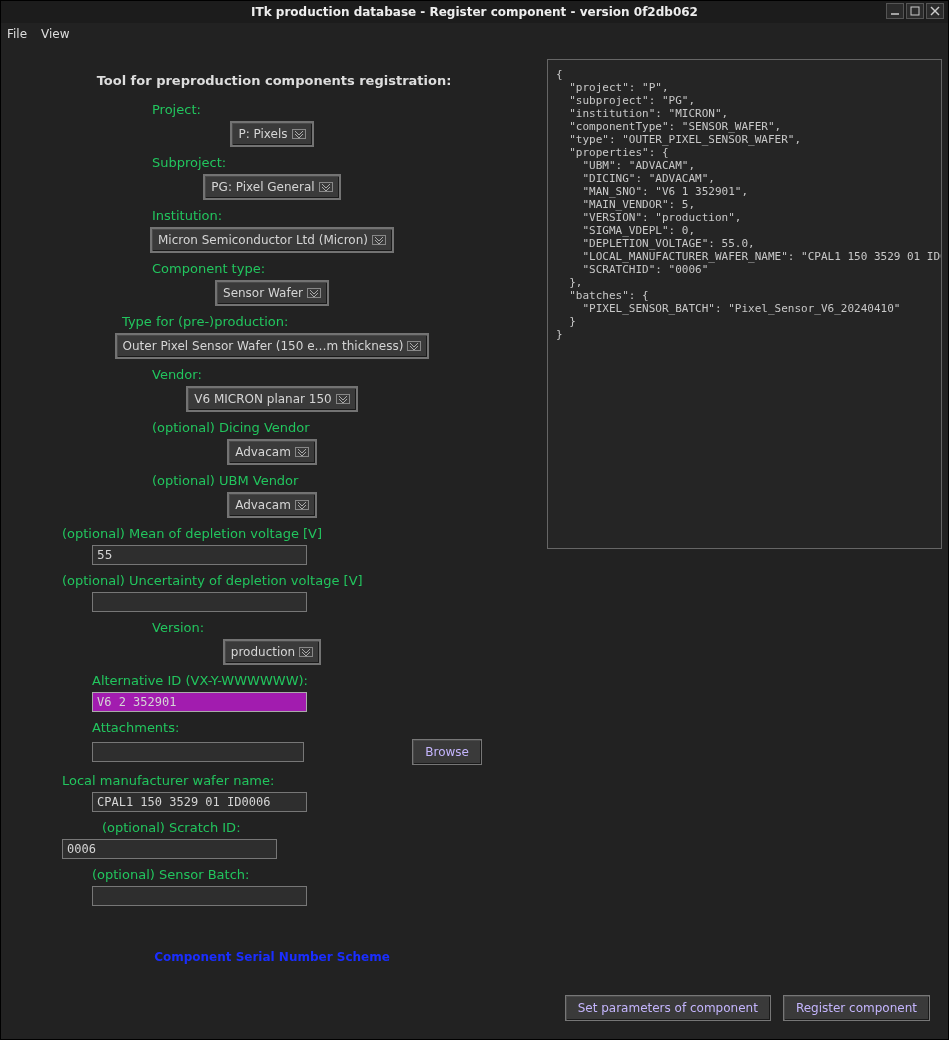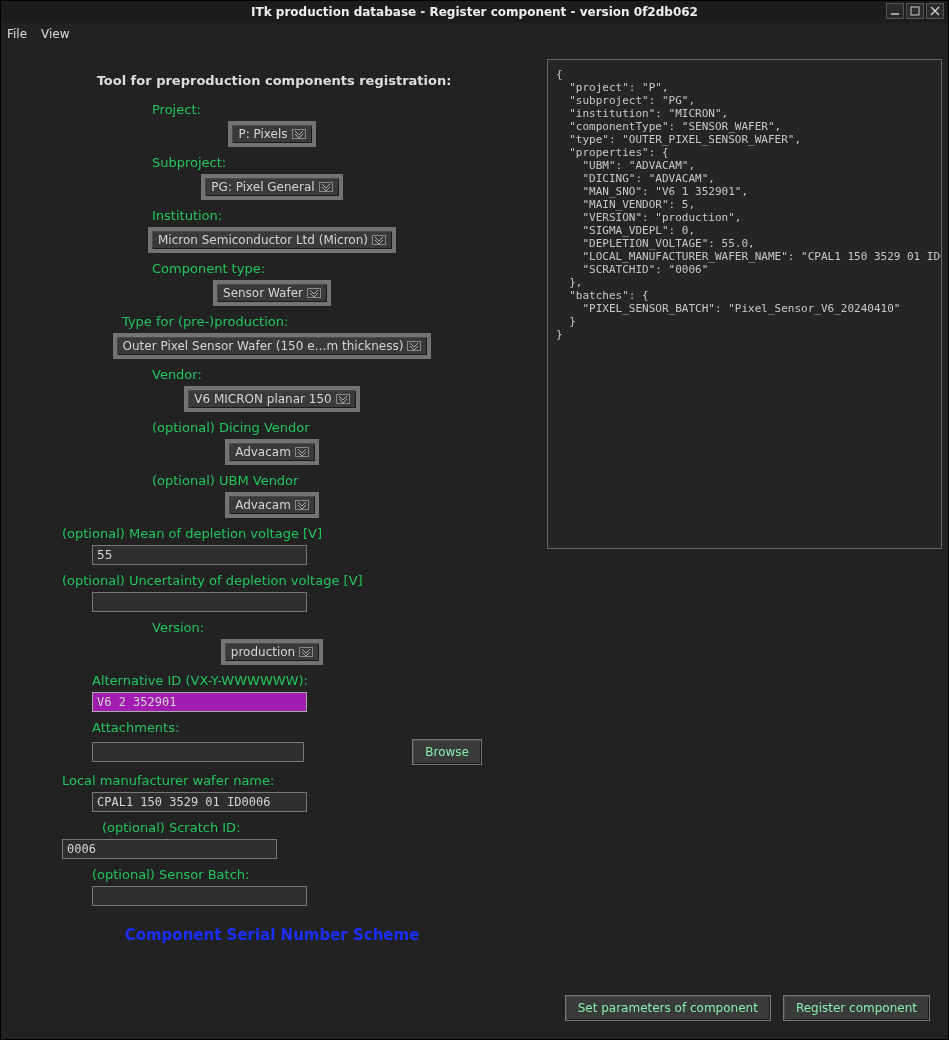--- a/index.html
+++ b/index.html
@@ -20,29 +20,29 @@
   .titlebar .ctrl{width:18px;height:16px;border:1px solid #555;background:#2b2b2b;display:flex;align-items:center;justify-content:center;font-size:10px;color:#ccc;cursor:default}
   .menubar{height:22px;padding:0 6px;display:flex;align-items:center;gap:14px;color:#ddd;font-size:12px}
   .menubar span{cursor:default}
   .content{flex:1;display:flex;gap:10px;padding:6px 6px 0 6px;overflow:hidden}
   .form-pane{width:530px;padding:10px 6px;display:flex;flex-direction:column;align-items:center;overflow:auto}
   .json-pane{flex:1;border:1px solid #666;padding:8px;font-family:"DejaVu Sans Mono","Liberation Mono",monospace;font-size:11px;line-height:13px;color:#c8c8c8;white-space:pre;overflow:auto;background:#252525;margin-top:8px;margin-bottom:440px}
   .heading{font-weight:bold;font-size:13px;margin:12px 0 10px 4px;color:#ddd}
   .row{width:420px;display:flex;flex-direction:column;align-items:stretch;margin:4px 0}
   .lbl{font-size:13px;color:#22c55e;margin-bottom:4px;text-align:left}
   .ctrl-row{display:flex;justify-content:center}
-  .dropdown{display:inline-flex;align-items:center;border:4px solid #737373;background:#3a3a3a;height:26px;padding:9px 6px;min-width:80px;cursor:default;box-shadow:inset 1px 1px 0 #4a4a4a, inset -1px -1px 0 #1a1a1a}
+  .dropdown{display:inline-flex;align-items:center;border:2px solid #737373;background:#3a3a3a;height:26px;padding:9px 6px;min-width:80px;cursor:default;box-shadow:inset 1px 1px 0 #4a4a4a, inset -1px -1px 0 #1a1a1a}
   .dropdown .dd-txt{font-size:12px;color:#d5d5d5}
   .dd-arrow{width:14px;height:10px;border:1px solid #888;background:#3a3a3a;display:flex;align-items:center;justify-content:center;margin-left:4px}
   .dd-arrow svg{width:10px;height:8px}
   .input{border:1px solid #777;background:#2e2e2e;height:20px;padding:2px 4px;font-size:12px;color:#d5d5d5;font-family:"DejaVu Sans Mono",monospace}
   .input2{border:1px solid #777;background:#2e2e2e;height:20px;padding:2px 4px;font-size:12px;color:#d5d5d5}
   .input-highlight{background:#a21caf;border:1px solid #aaa}
-  .btn{border:1px solid #777;background:#3a3a3a;height:26px;padding:0 12px;display:inline-flex;align-items:center;justify-content:center;font-size:12px;color:#86efac;cursor:default;box-shadow:inset 1px 1px 0 #4a4a4a, inset -1px -1px 0 #1a1a1a}
-  .link{color:var(--link);font-weight:bold;font-size:15px;margin-top:16px;text-align:center}
+  .btn{border:1px solid #777;background:#3a3a3a;height:26px;padding:0 12px;display:inline-flex;align-items:center;justify-content:center;font-size:12px;color:#c4b5fd;cursor:default;box-shadow:inset 1px 1px 0 #4a4a4a, inset -1px -1px 0 #1a1a1a}
+  .link{color:var(--link);font-weight:bold;font-size:12px;margin-top:40px;text-align:center}
   .footer{height:50px;display:flex;justify-content:flex-end;align-items:center;gap:12px;padding:0 18px 12px 0}
   .ind-row{display:flex;align-items:center;gap:10px}
 </style>
 </head>
 <body>
 
 <div class="window">
 
   <div class="titlebar">
     <span>ITk production database - Register component - version 0f2db062</span>

